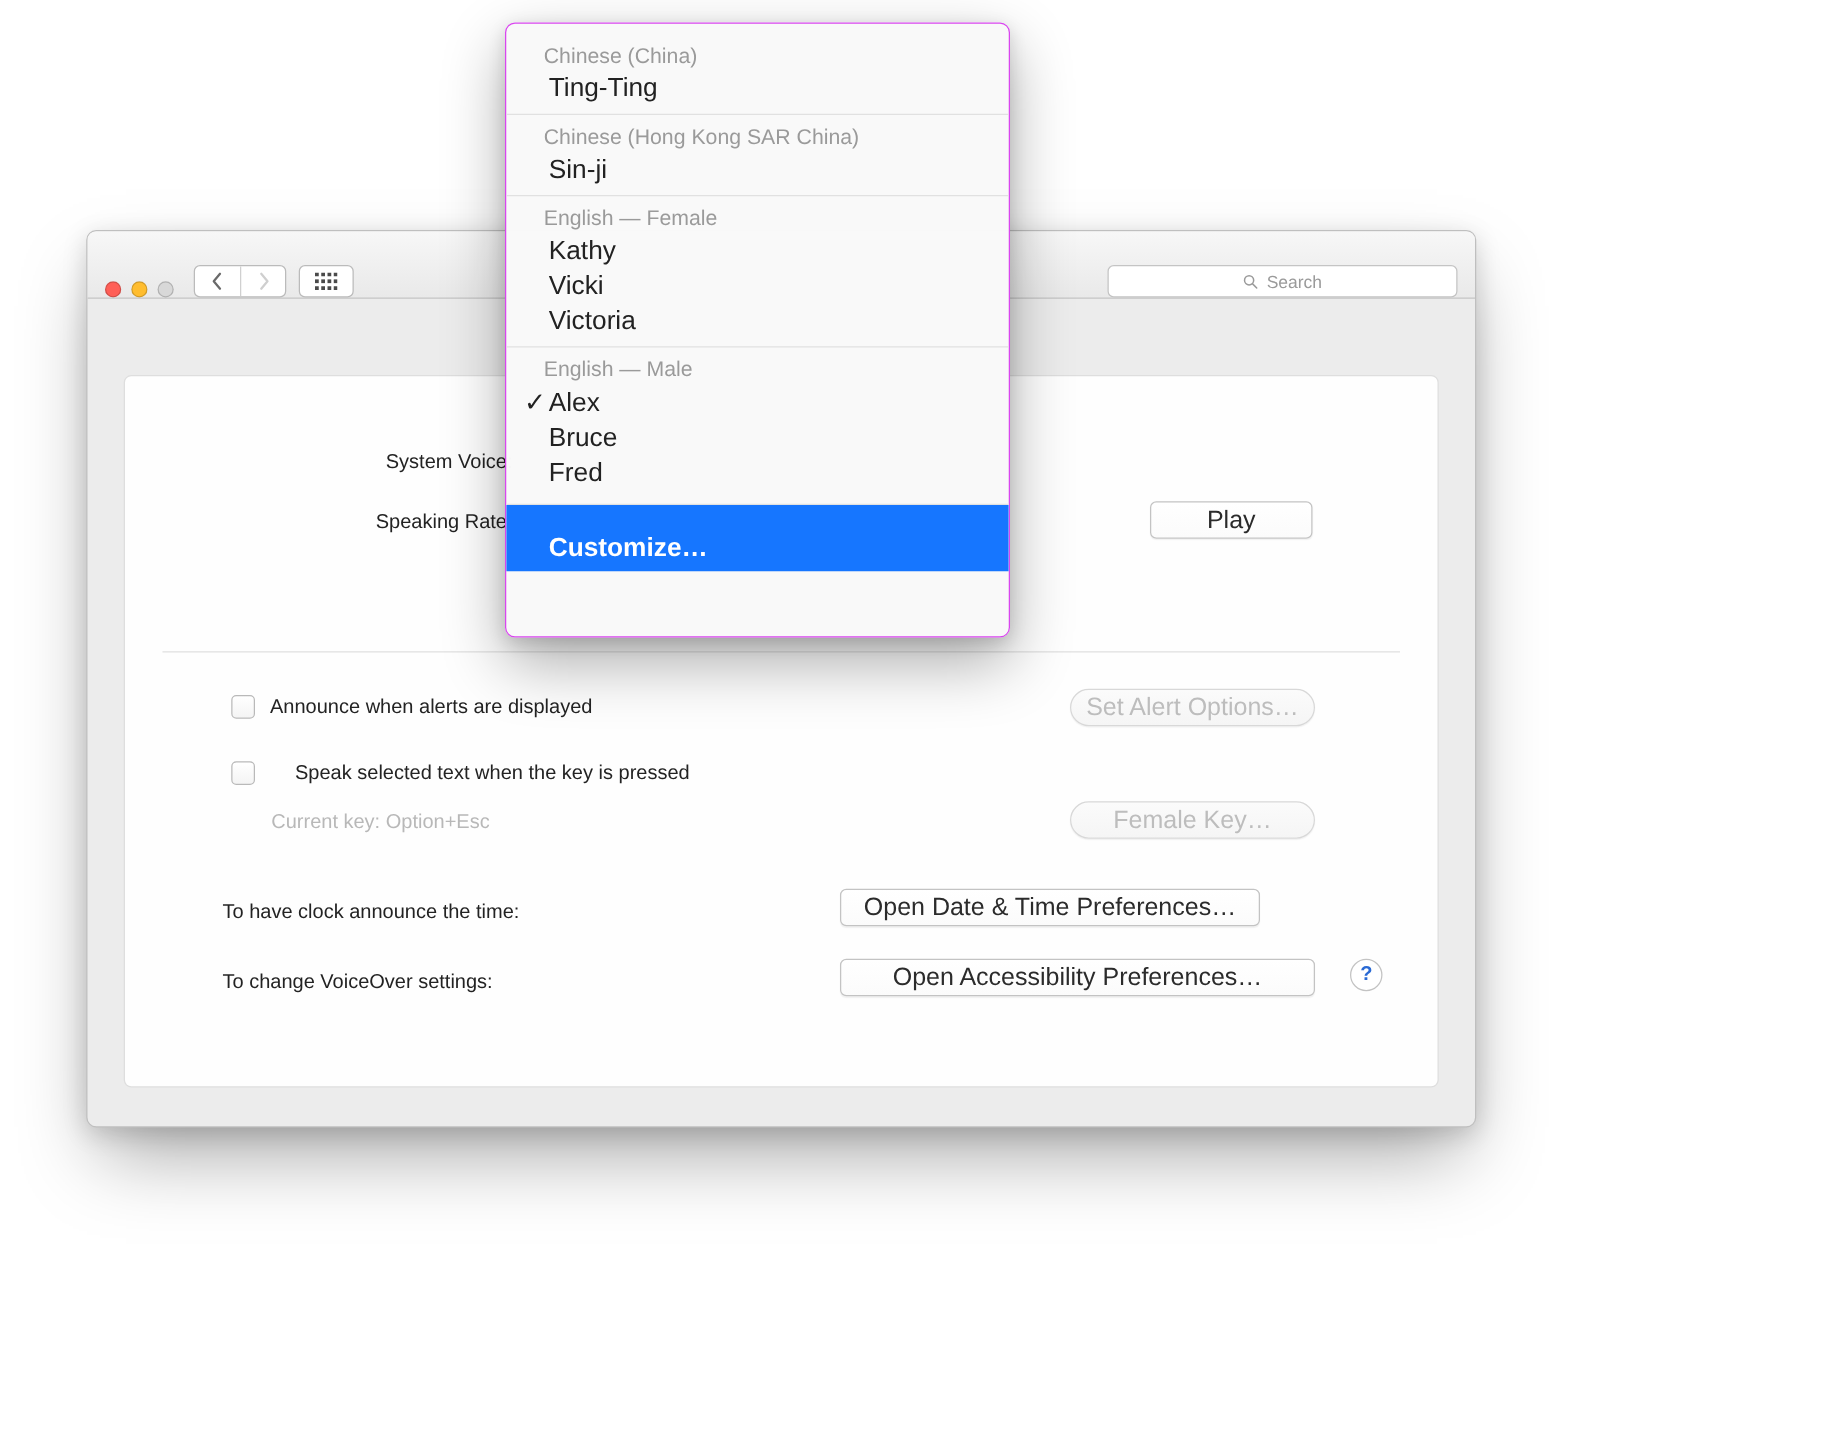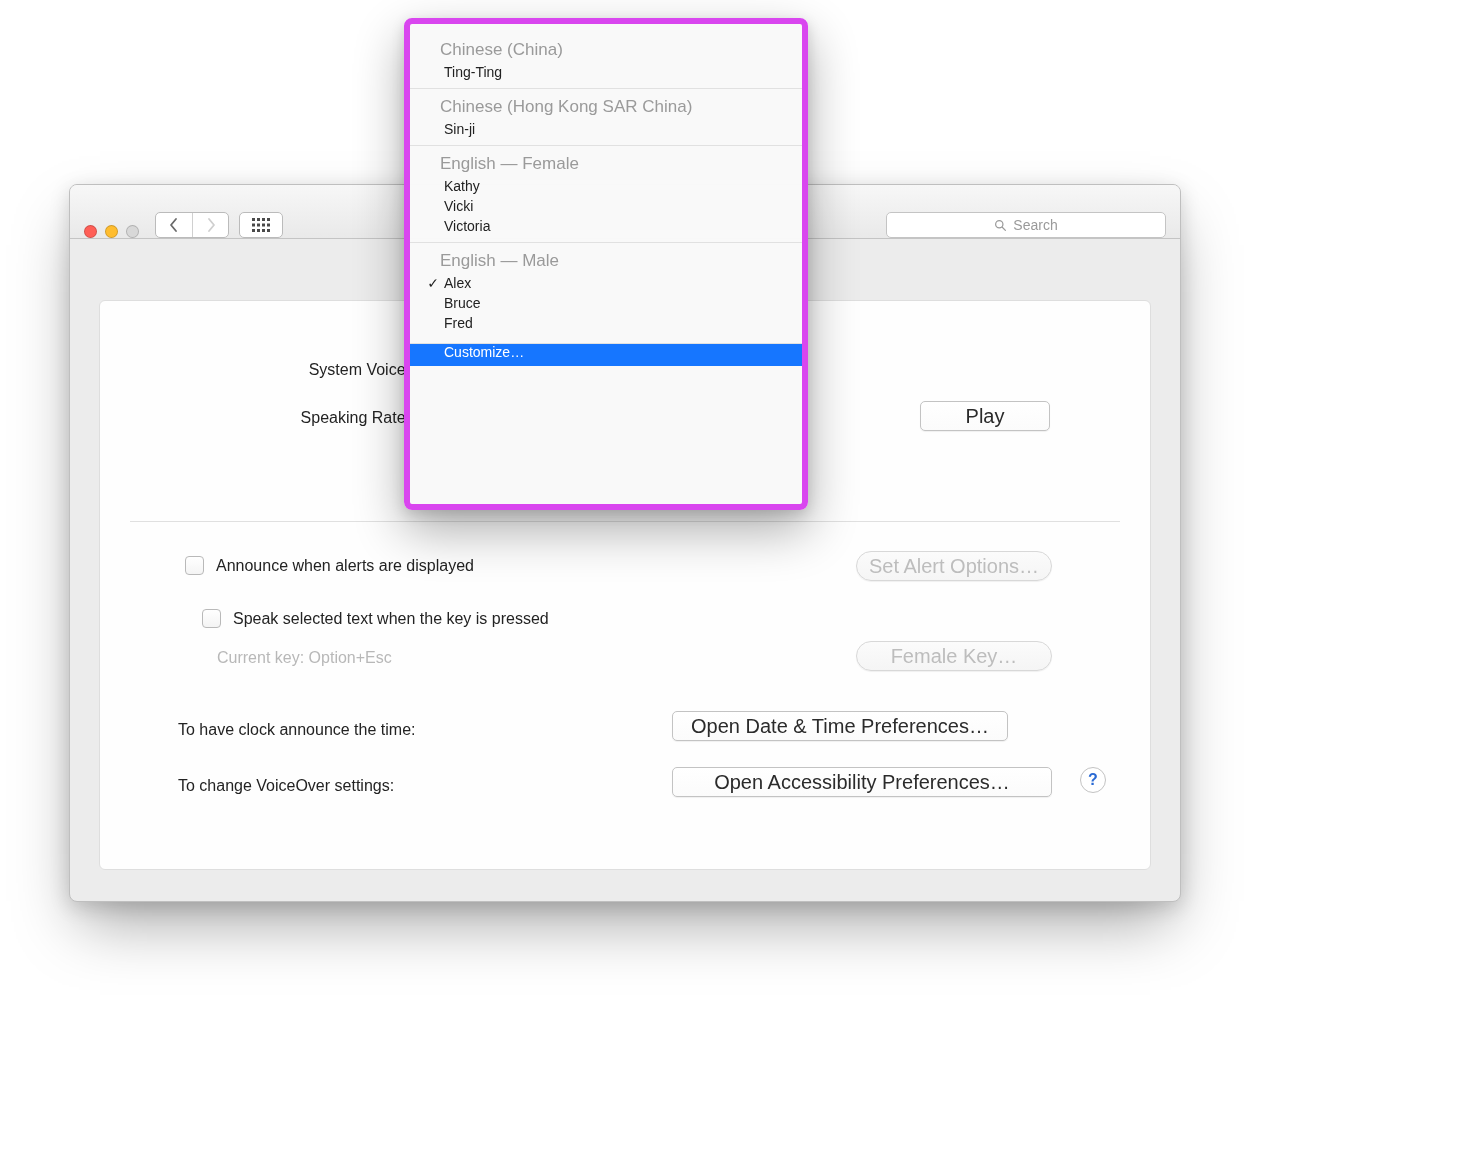--- a/index.html
+++ b/index.html
@@ -139,34 +139,34 @@
     display: flex; align-items: center; justify-content: center;
     color: #2a6ad4; font-weight: 600; font-size: 16px;
   }
 
   
   .popup {
     position: absolute;
     left: 404px; top: 18px;
     width: 404px; height: 492px;
     background: rgba(249,249,249,0.985);
-    border: 6px solid #d946ef;
+    border: 1px solid #d946ef;
     border-radius: 8px;
     box-shadow: 0 20px 50px rgba(0,0,0,0.32), 0 4px 14px rgba(0,0,0,0.14);
     overflow: hidden;
   }
   .popup .section-header {
     padding: 2px 30px 2px 30px;
     color: #9a9a9a;
     font-size: 17px;
   }
   .popup .item {
     display: flex; align-items: center;
     padding: 2px 30px 2px 14px;
-    font-size: 14px;
+    font-size: 21px;
     color: #222;
   }
   .popup .item .check {
     width: 18px; text-align: center;
     color: #222;
     margin-right: 2px;
   }
   .popup .sep {
     height: 1px; background: #e1e1e1;
     margin: 6px 0;
@@ -241,21 +241,21 @@
     <div class="mac-btn" style="position:absolute; left:820px; top:100px; width:130px;">Play</div>
 
     <div class="divider" style="top:220px;"></div>
 
     <div class="row" style="left:85px; top:255px;">
       <div class="checkbox"></div>
       <span>Announce when alerts are displayed</span>
     </div>
     <div class="mac-btn disabled" style="position:absolute; left:756px; top:250px; width:196px; padding:0;">Set Alert Options…</div>
 
-    <div class="row" style="left:102px; top:308px;">
+    <div class="row" style="left:85px; top:308px;gap:20px;">
       <div class="checkbox"></div>
       <span>Speak selected text when the key is pressed</span>
     </div>
 
     <div class="row" style="left:117px; top:348px; color:#b8b8b8;">Current key: Option+Esc</div>
     <div class="mac-btn disabled" style="position:absolute; left:756px; top:340px; width:196px; padding:0;">Female Key…</div>
 
     <div class="row" style="left:78px; top:420px;">To have clock announce the time:</div>
     <div class="mac-btn" style="position:absolute; left:572px; top:410px; width:336px; padding:0;">Open Date &amp; Time Preferences…</div>
 
@@ -307,17 +307,17 @@
   <div class="item">
       <span class="check"></span>
       <span>Bruce</span>
     </div>
   <div class="item">
       <span class="check"></span>
       <span>Fred</span>
     </div>
   <div class="sep" style="margin:10px 0 0 0;"></div>
 
-  <div class="item selected" style="padding-top:0; padding-bottom:6px;">
+  <div class="item selected" style="padding-top:23px; padding-bottom:6px;font-weight:bold;">
     <span class="check"></span>
       <span>Customize…</span>
   </div>
 </div>
 
 </body></html>

